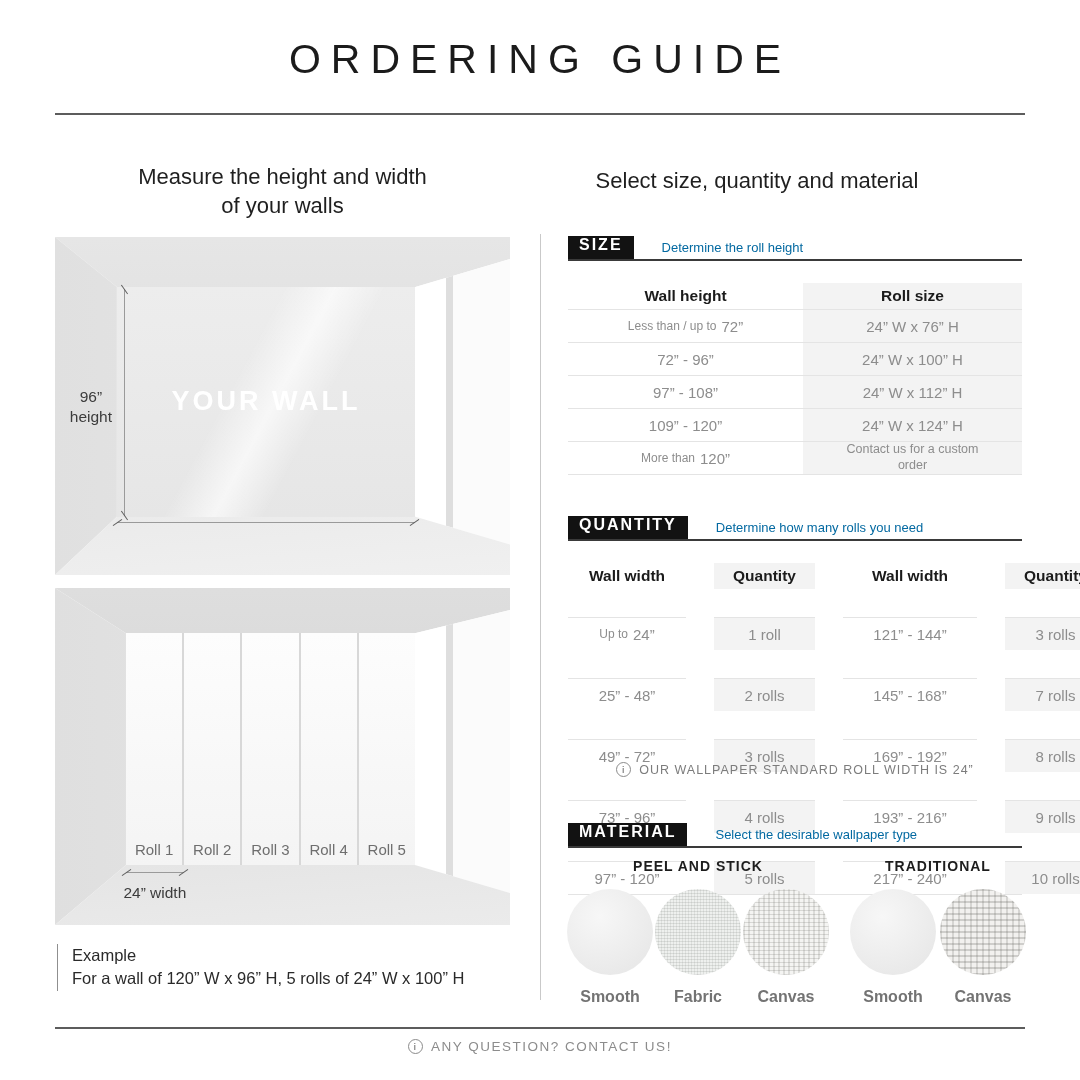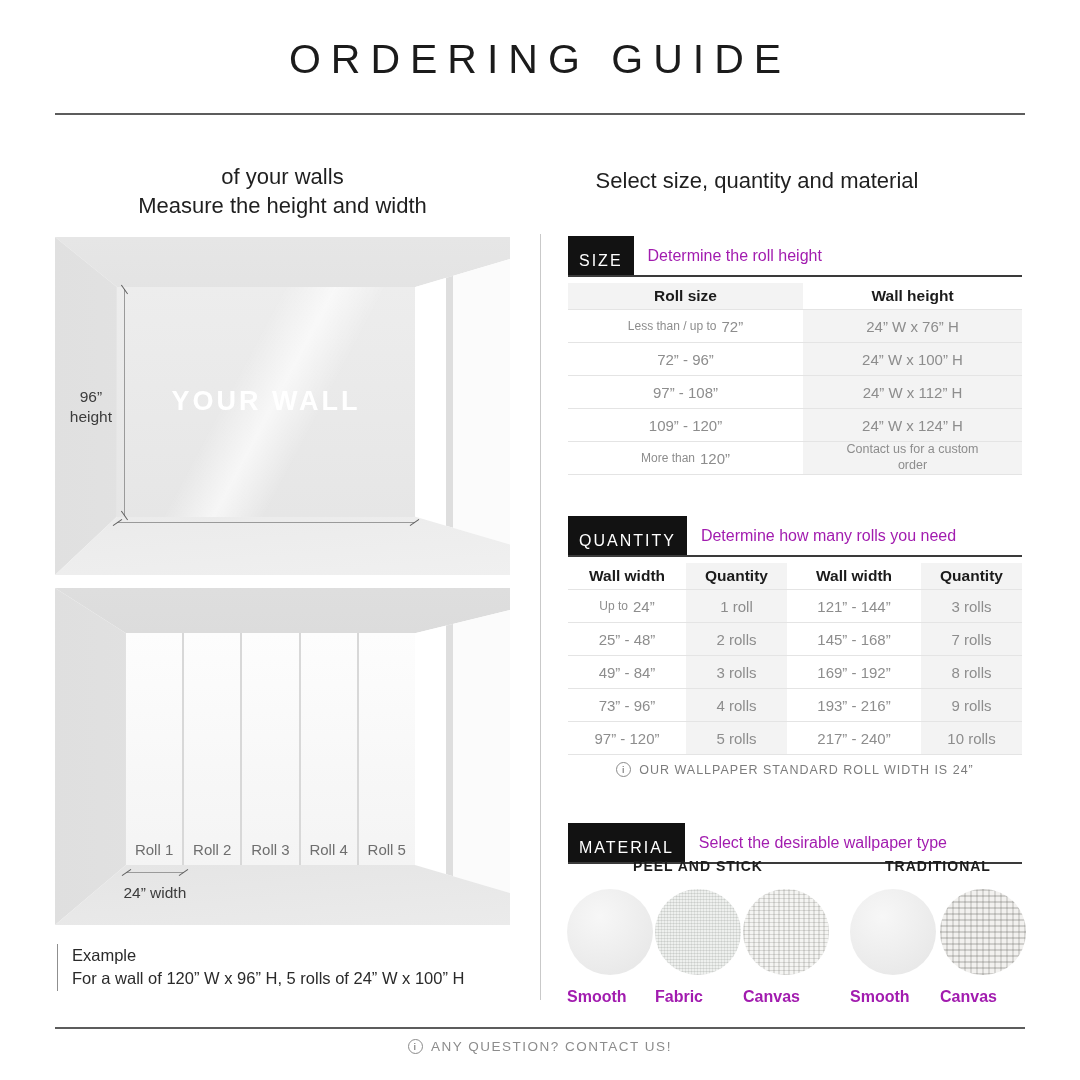--- a/index.html
+++ b/index.html
@@ -70,27 +70,27 @@
   .r2-width-label { left:13.2%; top:87.5%; width:17.5%; }
 
   
   .example { position:absolute; left:57px; top:944px; border-left:1.5px solid #8f8f8f;
              padding-left:14px; font-size:16.5px; color:#2a2a2a; line-height:1.42; }
 
   
   .section-header { position:absolute; left:568px; width:454px; display:flex; align-items:stretch;
                     border-bottom:2px solid #3a3a3a; }
   .sh-size { top:236px; } .sh-qty { top:516px; } .sh-mat { top:823px; }
-  .badge { background:#121212; color:#fff; font-weight:400; font-size:16px; letter-spacing:2px;
-           padding:16px 11px 5px; display:flex; align-items:center; }
-  .section-sub { font-size:16px; color:#a21caf; margin-left:14px; align-self:center; }
+  .badge { background:#121212; color:#fff; font-weight:700; font-size:16px; letter-spacing:2px;
+           padding:0 11px 5px; display:flex; align-items:center; }
+  .section-sub { font-size:13px; color:#0369a1; margin-left:28px; align-self:center; }
 
   .tbl { position:absolute; left:568px; width:454px; display:grid; border-bottom:1px solid #e4e4e4; }
   .size-table { top:283px; grid-template-columns:235px 219px; }
-  .qty-table  { top:563px; grid-template-columns:118px 101px 134px 101px; }
+  .qty-table  { top:563px; grid-template-columns:118px 101px 134px 101px;gap:28px; }
   .th { font-size:15.5px; font-weight:700; color:#1b1b1b; height:26px;
         display:flex; align-items:center; justify-content:center; }
   .td { font-size:15px; color:#8d8d8d; height:32px; border-top:1px solid #e4e4e4;
         display:flex; align-items:center; justify-content:center; }
   .gray { background:#f3f3f3; }
   .pfx { font-size:12px; margin-right:5px; }
   .pfx:empty { margin-right:0; }
   .two-line { font-size:12.5px; line-height:1.25; text-align:center;
               display:flex; align-items:center; justify-content:center; padding:0 38px; }
 
@@ -113,40 +113,40 @@
   .circle.smooth { background:radial-gradient(circle at 38% 32%, #f7f7f7, #e9e9e9 75%); }
   .circle.fabric { background-color:#eef0ee;
     background-image:repeating-linear-gradient(0deg, rgba(120,125,120,0.18) 0 1px, transparent 1px 3px),
                      repeating-linear-gradient(90deg, rgba(120,125,120,0.14) 0 1px, transparent 1px 3px); }
   .circle.canvas { background-color:#f4f4f2;
     background-image:repeating-linear-gradient(0deg, rgba(110,110,105,0.22) 0 1px, transparent 1px 4px),
                      repeating-linear-gradient(90deg, rgba(110,110,105,0.18) 0 2px, transparent 2px 5px); }
   .circle.canvas2 { background-color:#f2f1ef;
     background-image:repeating-linear-gradient(0deg, rgba(100,100,95,0.25) 0 2px, transparent 2px 6px),
                      repeating-linear-gradient(90deg, rgba(100,100,95,0.2) 0 2px, transparent 2px 6px); }
-  .swatch-name { text-align:left; font-weight:700; font-size:16px; color:#a21caf; margin-top:13px; }
+  .swatch-name { text-align:center; font-weight:700; font-size:16px; color:#737373; margin-top:13px; }
   .mat-divider { width:1px; background:#c6c6c6; height:142px; margin:4px 11px 0 10px; }
 
   
   .footer-note { position:absolute; top:1039px; left:0; width:100%; display:flex;
                  justify-content:center; align-items:center; gap:8px;
                  color:#8c8c8c; font-size:13.5px; letter-spacing:1.5px; }
 </style>
 </head>
 <body>
 
 <div class="page">
 
   <div class="title">ORDERING GUIDE</div>
   <div class="rule rule-top"></div>
   <div class="v-divider"></div>
 
   <div class="col-heading left-heading">
+    <div>Measure the height and width</div>
     <div>of your walls</div>
-    <div>Measure the height and width</div>
   </div>
 
   <div class="room room1">
     <div class="part r1-ceiling"></div>
     <div class="part r1-leftwall"></div>
     <div class="part r1-window"></div>
     <div class="part r1-floor"></div>
     <div class="r1-backwall">
       <div class="your-wall">YOUR WALL</div>
     </div>
@@ -200,22 +200,22 @@
     <div>For a wall of 120” W x 96” H, 5 rolls of 24” W x 100” H</div>
   </div>
 
   <div class="col-heading right-heading">Select size, quantity and material</div>
 
   <div class="section-header sh-size">
     <div class="badge">SIZE</div>
     <div class="section-sub">Determine the roll height</div>
   </div>
   <div class="tbl size-table">
+    <div class="th">Wall height</div>
     <div class="th gray">Roll size</div>
-    <div class="th">Wall height</div>
 
     <div class="td">
         <span class="pfx">Less than / up to</span>
         <span>72”</span>
       </div>
     <div class="td gray">24” W x 76” H</div>
 
     <div class="td">
         <span class="pfx"></span>
         <span>72” - 96”</span>
@@ -262,21 +262,21 @@
     <div class="td">
         <span class="pfx"></span>
         <span>25” - 48”</span>
       </div>
     <div class="td gray">2 rolls</div>
     <div class="td">145” - 168”</div>
     <div class="td gray">7 rolls</div>
 
     <div class="td">
         <span class="pfx"></span>
-        <span>49” - 84”</span>
+        <span>49” - 72”</span>
       </div>
     <div class="td gray">3 rolls</div>
     <div class="td">169” - 192”</div>
     <div class="td gray">8 rolls</div>
 
     <div class="td">
         <span class="pfx"></span>
         <span>73” - 96”</span>
       </div>
     <div class="td gray">4 rolls</div>

